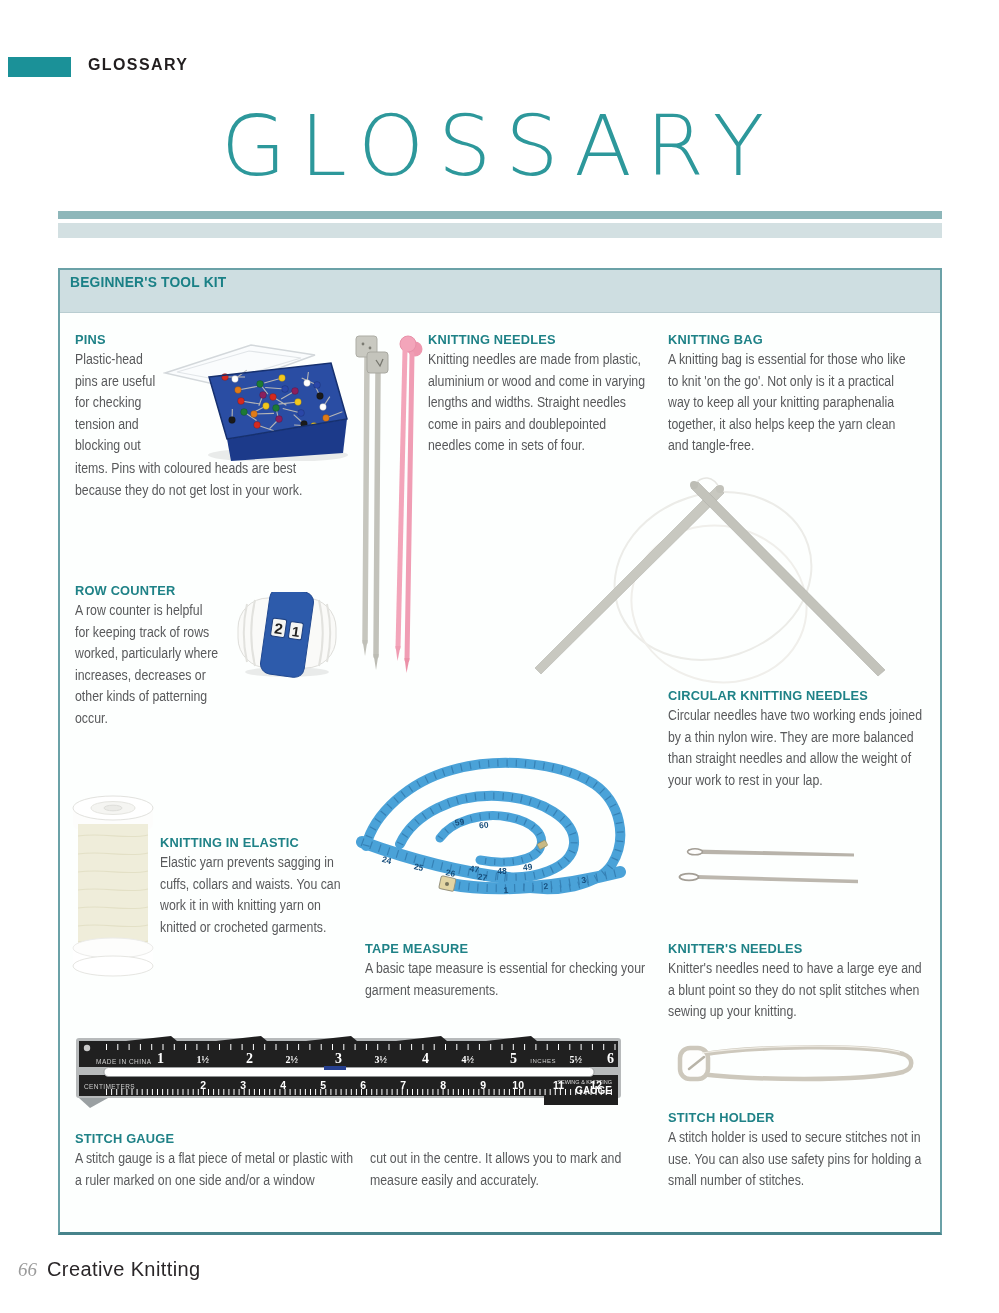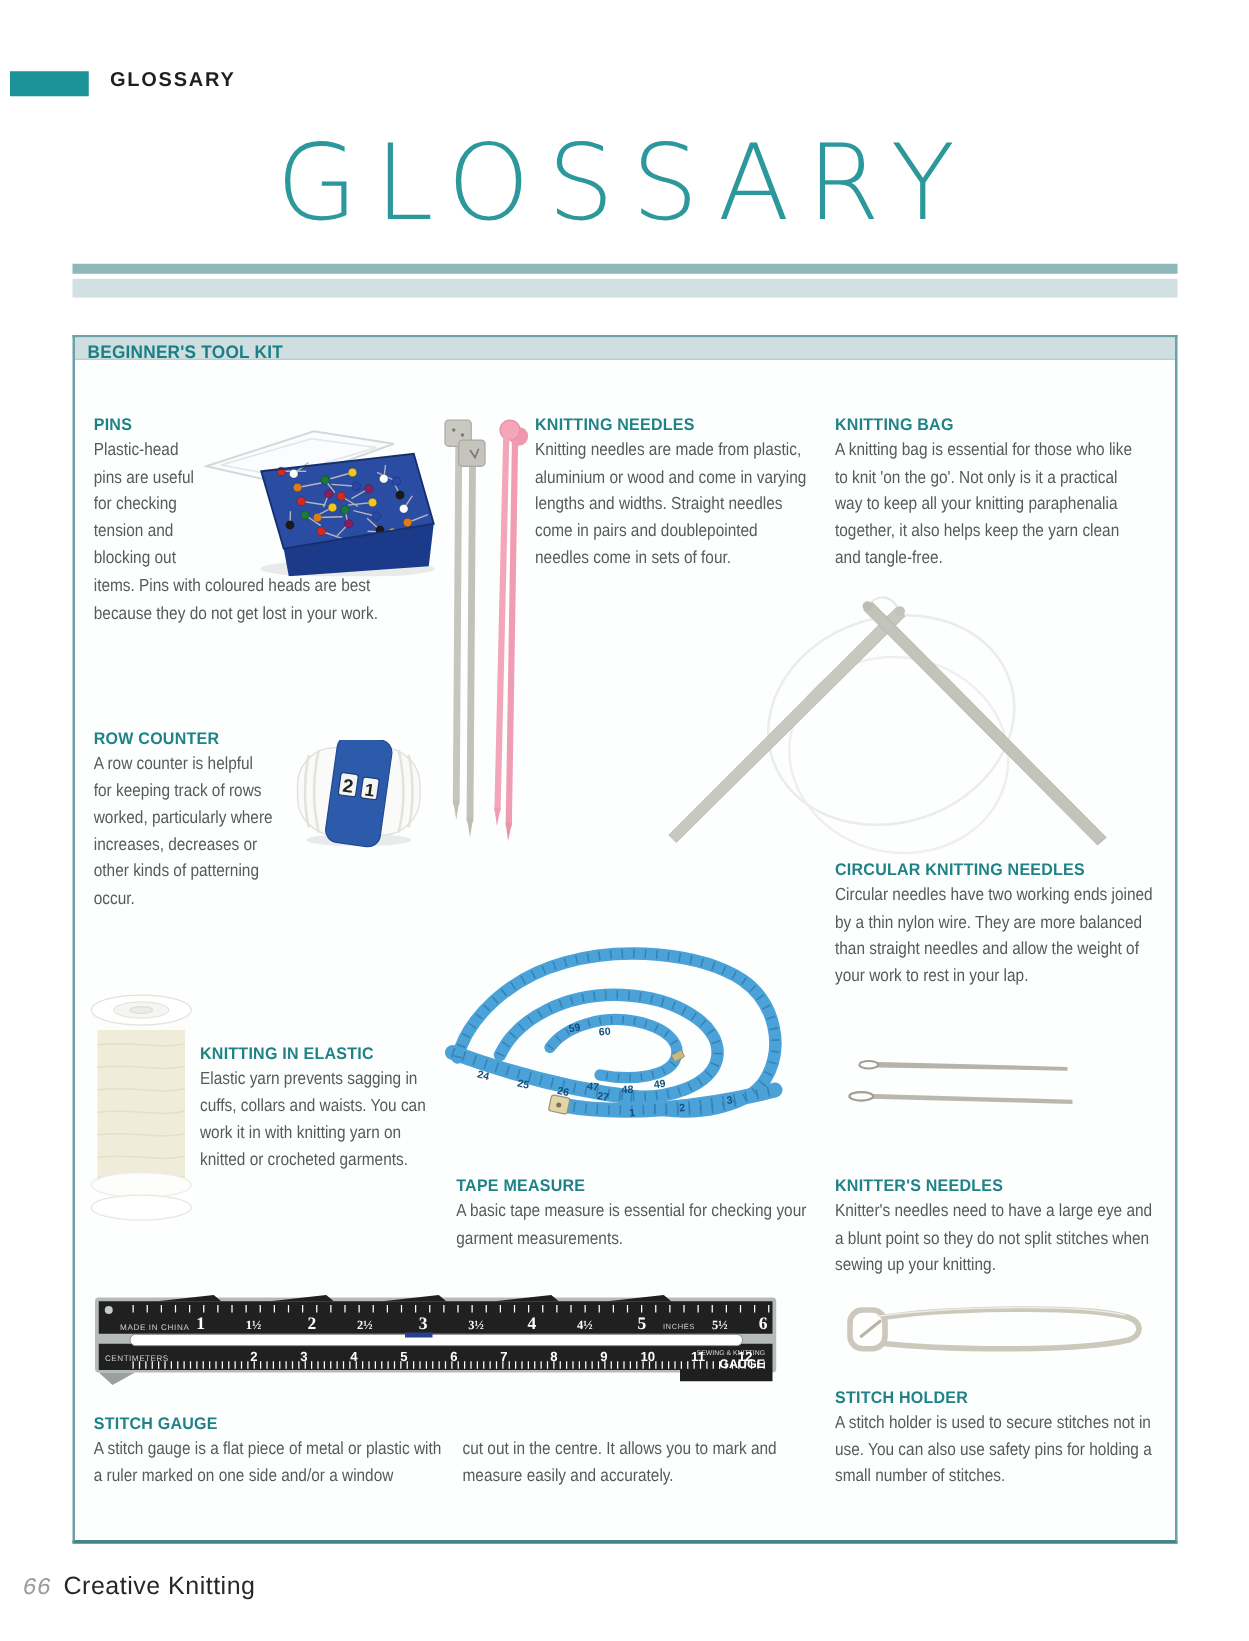--- a/index.html
+++ b/index.html
@@ -8,30 +8,30 @@
   .abs{position:absolute;}
   .eyebrow-rect{left:8px;top:57px;width:63px;height:20px;background:#1b9198;}
   .eyebrow-label{left:88px;top:56px;font-size:16px;font-weight:bold;color:#221e1f;letter-spacing:1.4px;}
   .page-title{left:0;top:104px;width:999px;text-align:center;
       font-family:"DejaVu Sans","Liberation Sans",sans-serif;font-weight:200;
       font-size:84px;color:#2d989b;letter-spacing:14px;line-height:1;}
   .bar-dark{left:58px;top:211px;width:884px;height:8px;background:#8eb7ba;}
   .bar-light{left:58px;top:223px;width:884px;height:15px;background:#d3e0e2;}
   .panel{left:58px;top:268px;width:884px;height:967px;background:#fdfffe;
       border:2px solid #6ba1a7;border-bottom:3px solid #47838b;box-sizing:border-box;}
-  .panel-header{position:absolute;left:0;top:0;width:100%;height:18px;background:#cedee1;
+  .panel-header{position:absolute;left:0;top:0;width:100%;height:43px;background:#cedee1;
       border-bottom:1px solid #b9cdd1;box-sizing:border-box;}
   .panel-title{position:absolute;left:10px;top:4px;font-size:14.5px;font-weight:bold;color:#1a8086;
       letter-spacing:.2px;transform:scaleX(.95);transform-origin:0 0;}
   .sec-title{font-size:13.5px;font-weight:bold;color:#1f8287;letter-spacing:.2px;
       transform:scaleX(.95);transform-origin:0 0;white-space:nowrap;}
   .sec-body{font-size:14px;color:#58595b;line-height:21.5px;white-space:pre-line;
       transform:scaleX(.88);transform-origin:0 0;}
   .footer{left:18px;top:1258px;width:400px;}
-  .page-num{font-family:Liberation Mono, monospace;font-style:italic;font-size:19px;color:#9b9b9b;}
+  .page-num{font-family:Liberation Serif, serif;font-style:italic;font-size:19px;color:#9b9b9b;}
   .magazine{font-size:20px;color:#2a2628;letter-spacing:.4px;margin-left:10px;}
   svg{display:block;}
 </style>
 </head>
 <body>
 
 <div id="page">
 
   <div class="abs eyebrow-rect"></div>
   <div class="abs eyebrow-label">GLOSSARY</div>

